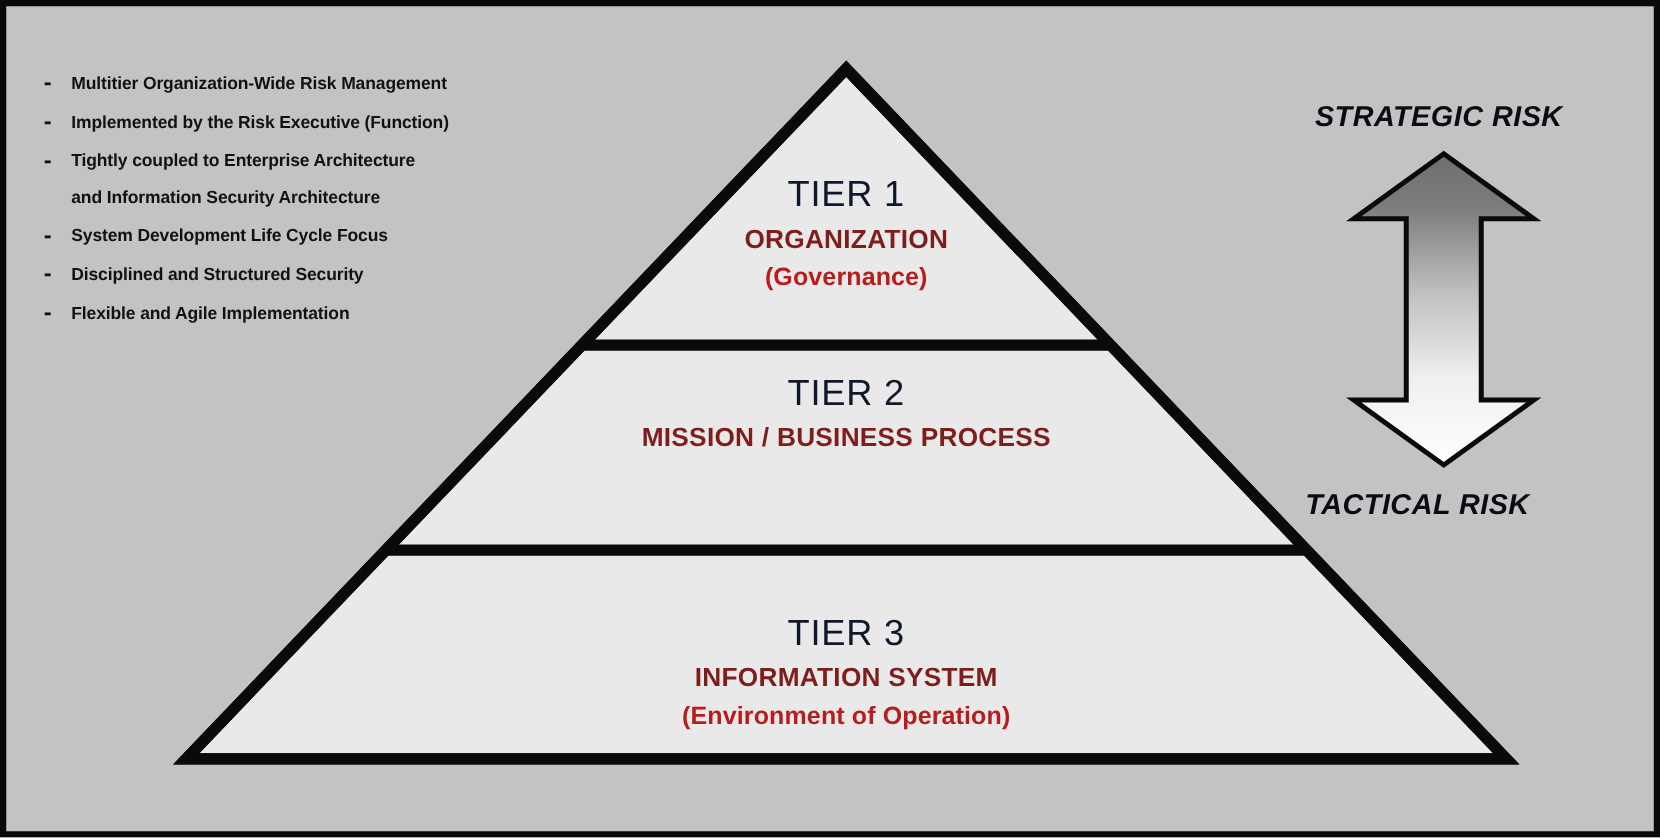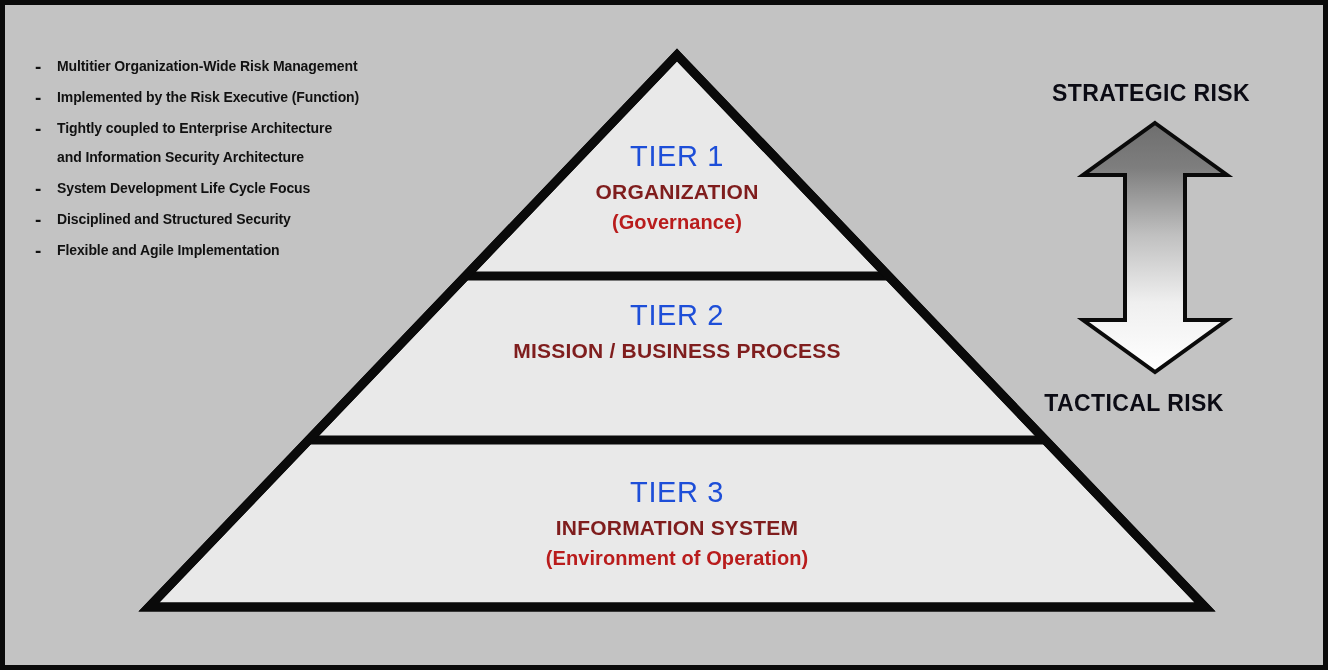--- a/index.html
+++ b/index.html
@@ -64,24 +64,24 @@
 
   
   .tier-block {
     position: absolute;
     text-align: center;
     width: 520px;
     left: 412px;
   }
   #tier1-block { top: 133px; }
   #tier2-block { top: 292px; }
-  #tier3-block { top: 469px; }
+  #tier3-block { top: 484px; }
 
   .tier-heading {
-    color: #1d4ed8;
+    color: #0f172a;
     font-size: 29px;
     font-weight: normal;
     letter-spacing: 0.6px;
     line-height: 36px;
   }
   .tier-name {
     color: #7f1d1d;
     font-size: 21px;
     font-weight: bold;
     letter-spacing: 0.2px;
@@ -97,20 +97,21 @@
   }
 
   
   .risk-label {
     position: absolute;
     width: 330px;
     text-align: center;
     color: #0b0b14;
     font-size: 23px;
     font-weight: bold;
+    font-style: italic;
     letter-spacing: 0.4px;
   }
   #strategic-risk-label { left: 981px; top: 75px; }
   #tactical-risk-label  { left: 964px; top: 385px; }
 
   
   #risk-arrow-svg {
     position: absolute;
     left: 1050px;
     top: 110px;

